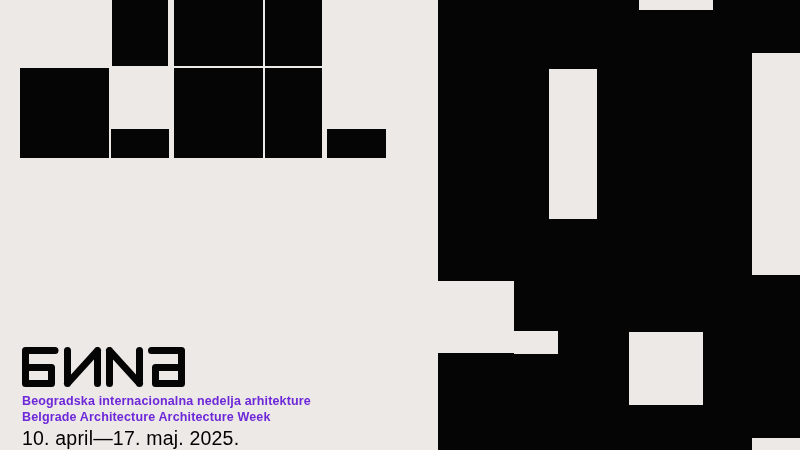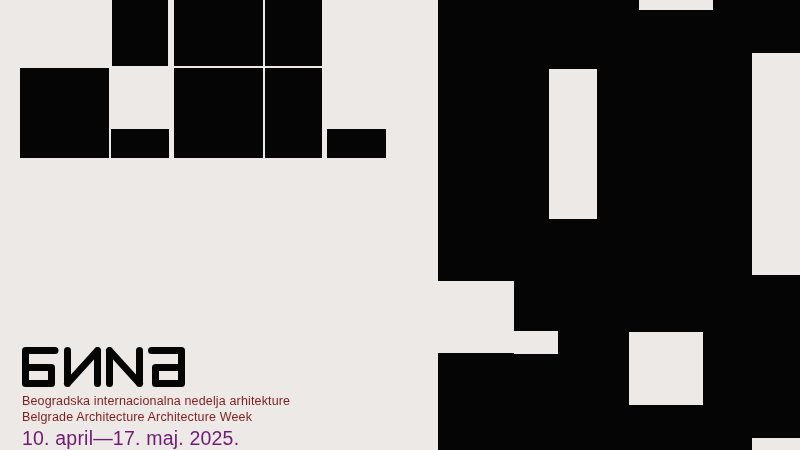--- a/index.html
+++ b/index.html
@@ -11,25 +11,25 @@
     background:var(--cream); overflow:hidden;
     font-family:"Liberation Sans", sans-serif;
   }
   .art{ position:absolute; inset:0; z-index:1; }
   .blk{ position:absolute; background:var(--ink); }
   .cut{ position:absolute; background:var(--cream); }
   .brand{ position:absolute; left:22px; top:347px; z-index:2; color:#171112; }
   .logo{ display:block; }
   .logo path{ stroke:var(--ink); stroke-width:7; fill:none;
               stroke-linecap:round; stroke-linejoin:round; }
-  .tagline{ margin:0; font-size:12.5px; line-height:15.5px; font-weight:400;
-            letter-spacing:.15px; color:#7f1d1d; }
+  .tagline{ margin:0; font-size:12.5px; line-height:15.5px; font-weight:700;
+            letter-spacing:.15px; color:#6d28d9; }
   .logo + .tagline{ margin-top:7px; }
   .dates{ margin:3px 0 14px; font-size:19.5px; line-height:20px; font-weight:500;
-          letter-spacing:.2px; color:#701a75; }
+          letter-spacing:.2px; color:#000000; }
 </style>
 </head>
 <body>
 
 <div class="poster">
   <div class="art">
       <div class="blk" style="left: 112px; top: 0px; width: 56px; height: 66px;"></div>
       <div class="blk" style="left: 174px; top: 0px; width: 89px; height: 66px;"></div>
       <div class="blk" style="left: 265px; top: 0px; width: 57px; height: 66px;"></div>
       <div class="blk" style="left: 20px; top: 68px; width: 89px; height: 90px;"></div>

